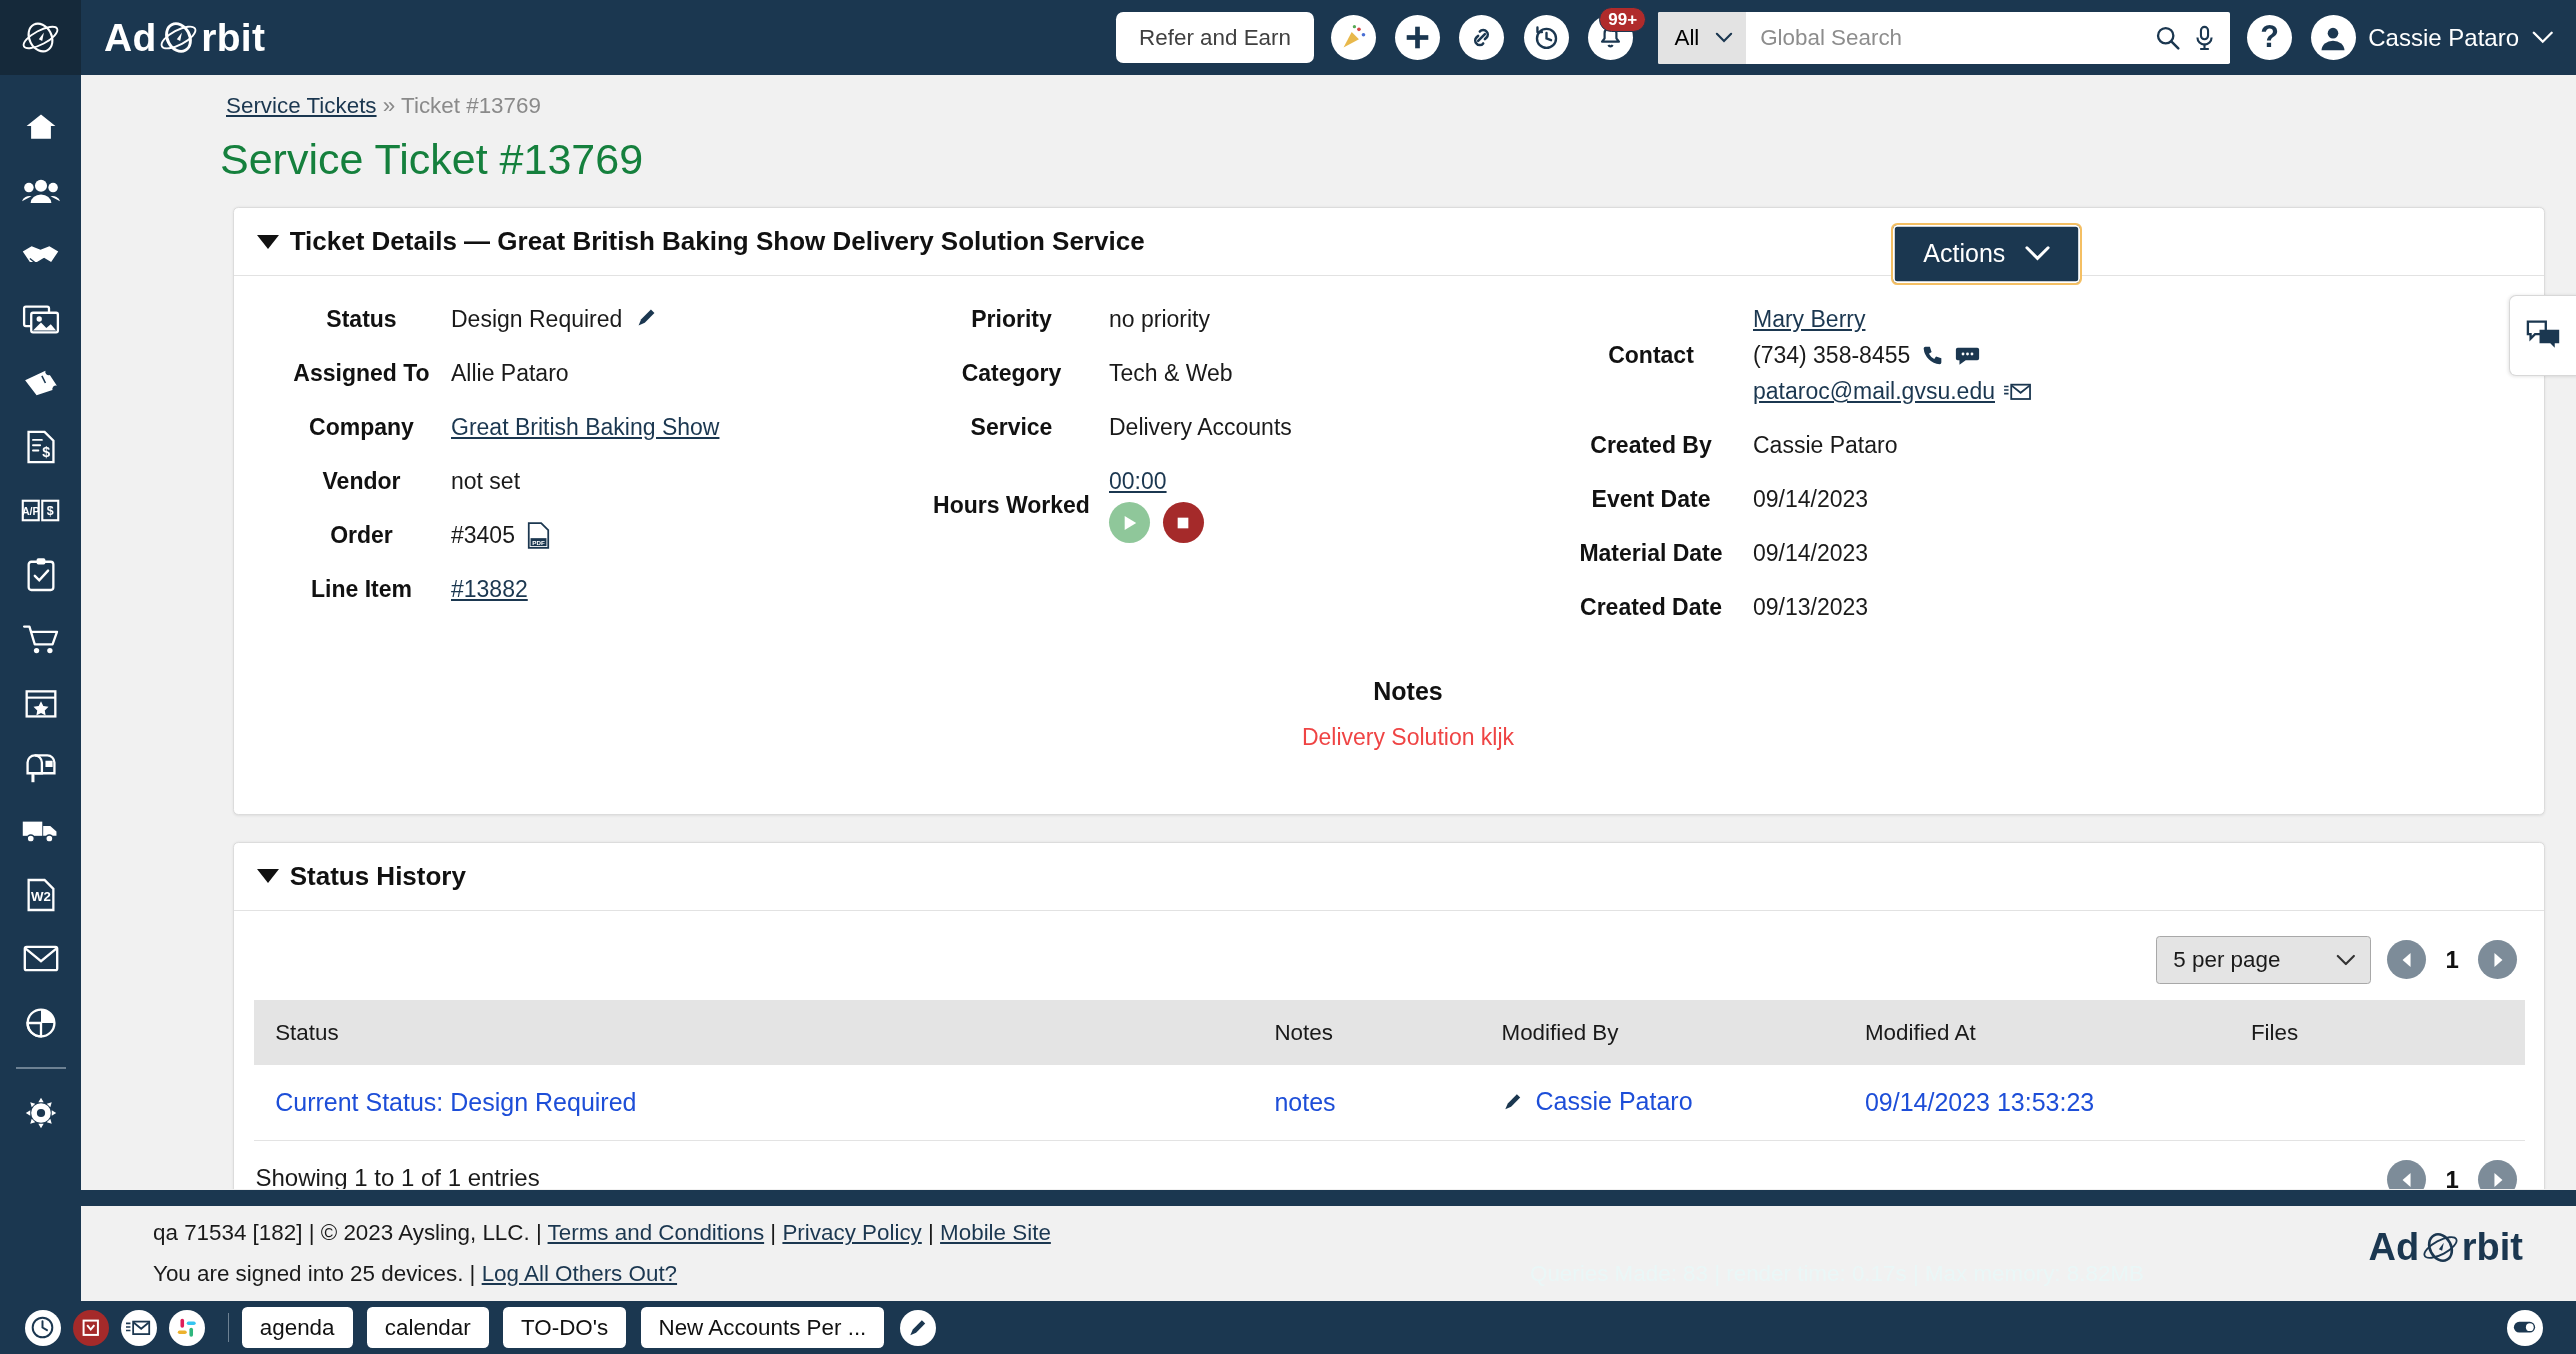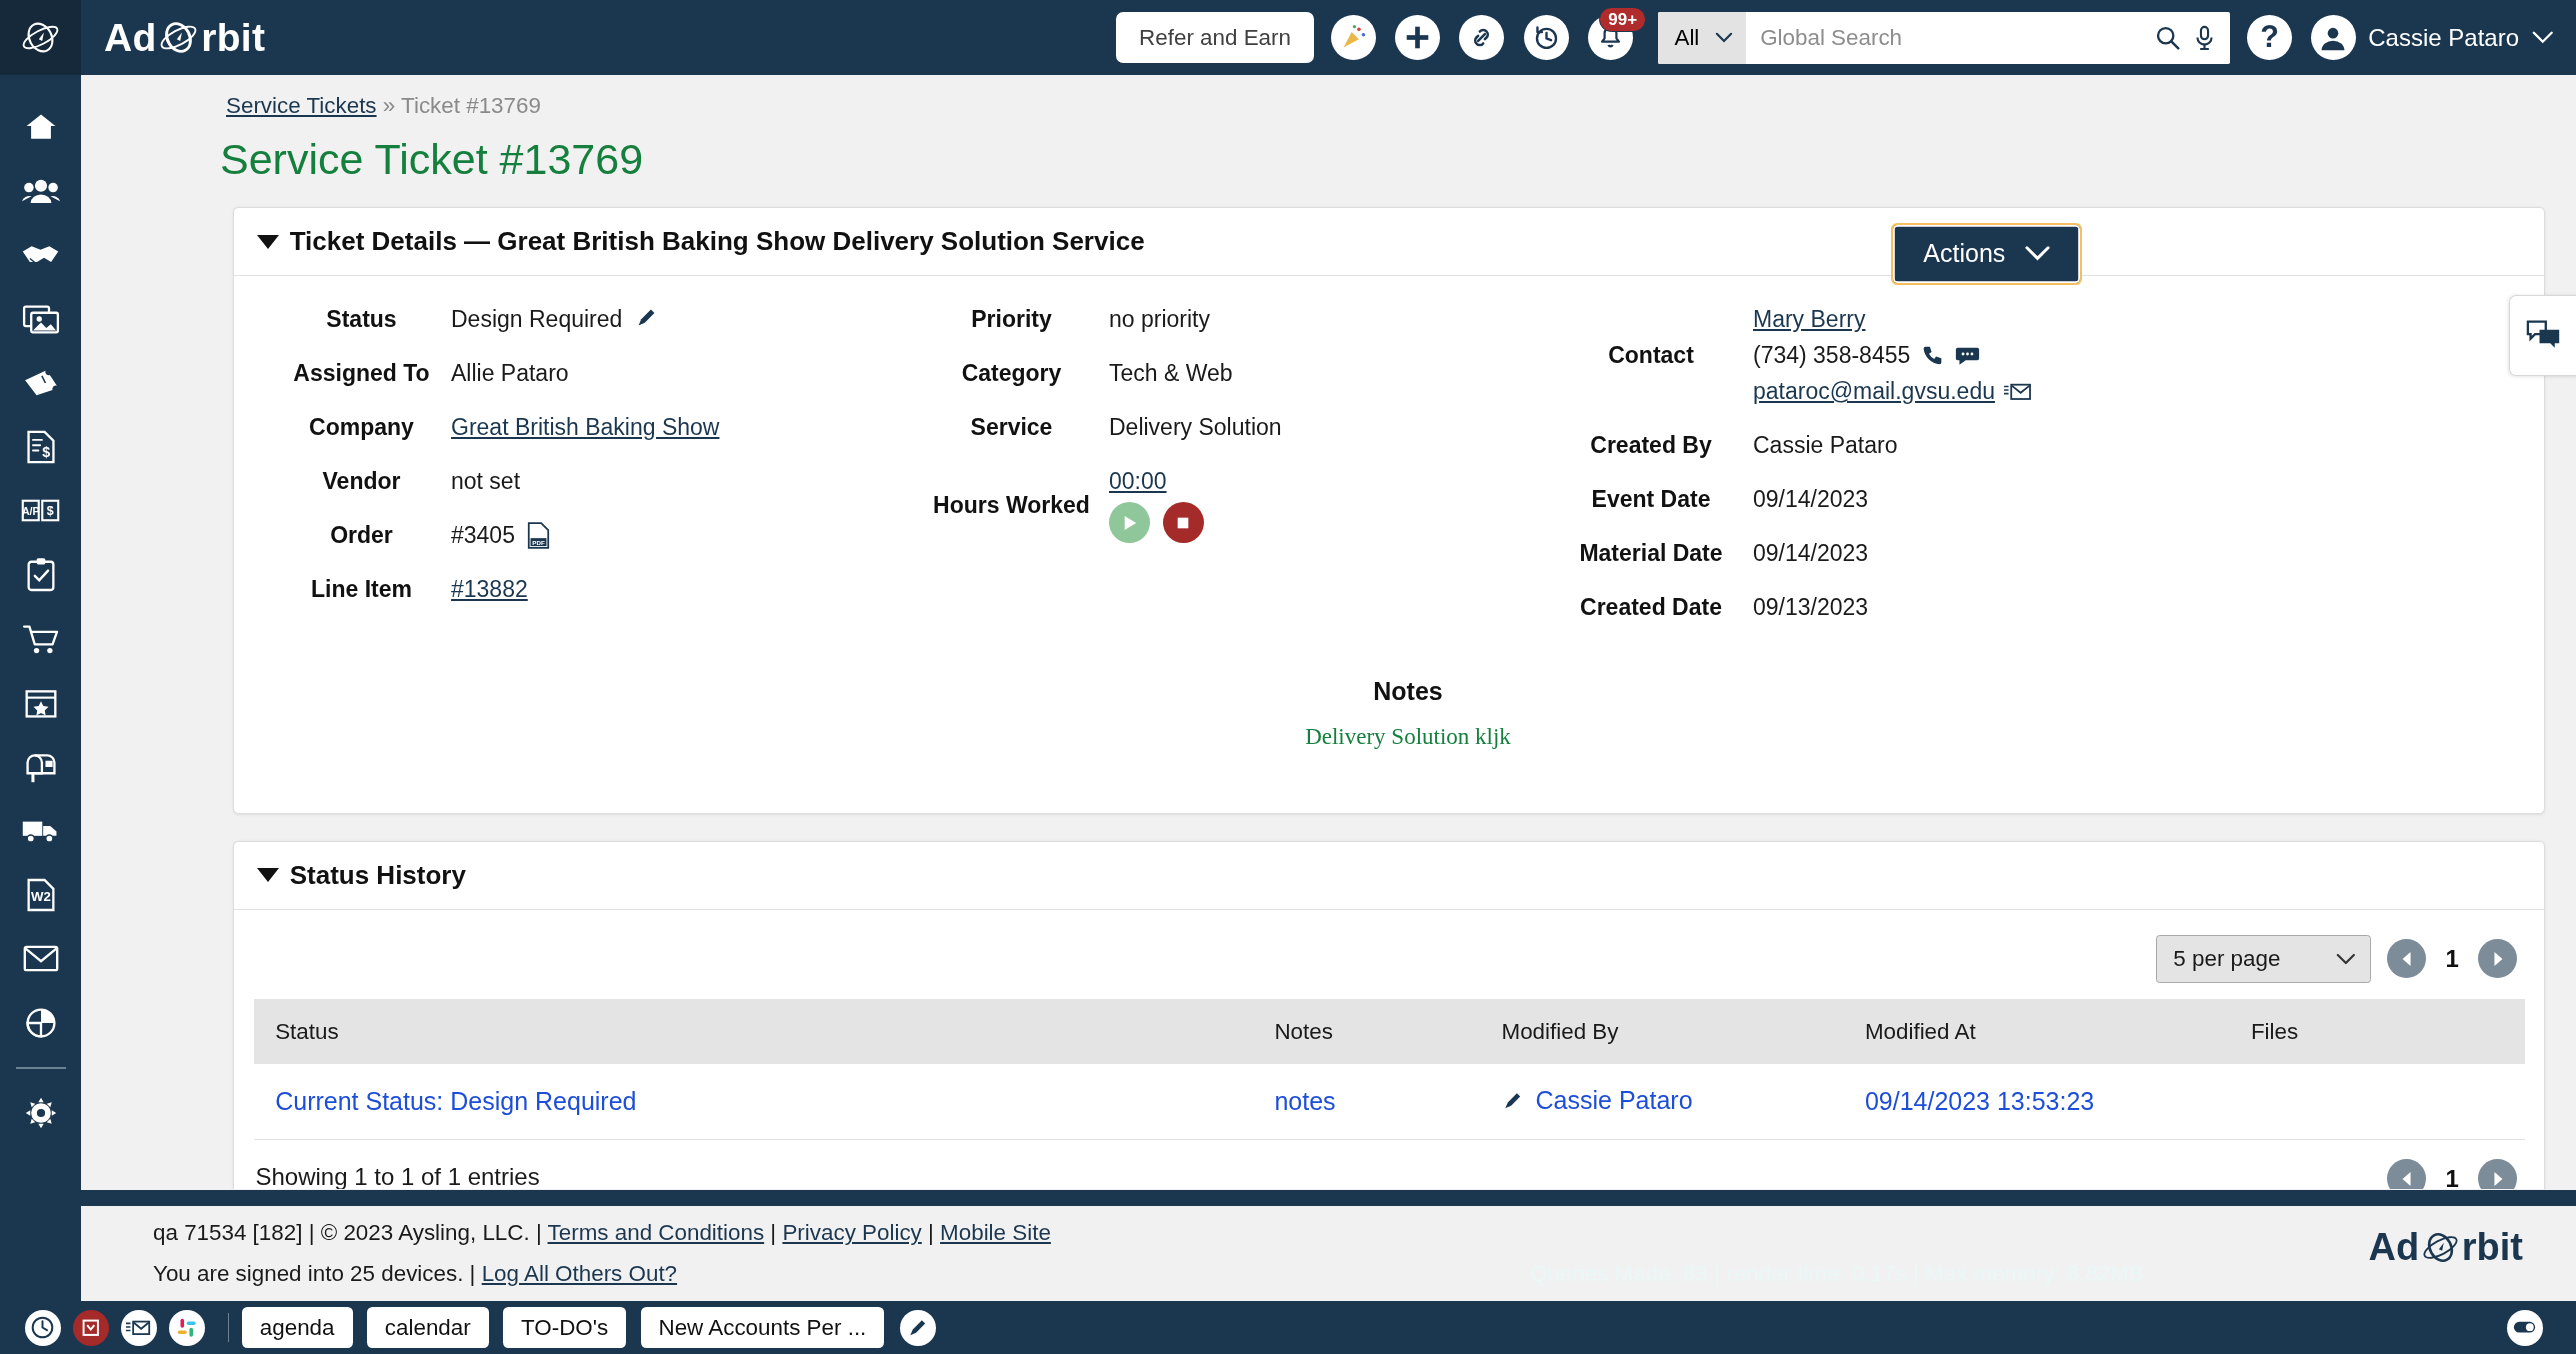--- a/index.html
+++ b/index.html
@@ -119,21 +119,21 @@
   .val a, .link { color: #1b3750; text-decoration: underline; cursor: pointer; }
   .mid-lbl { align-self: center; }
 
   .hours-val { flex-direction: column; align-items: flex-start; gap: 7.2px; }
   .timer-row { display: flex; gap: 12.5px; align-items: center; }
   .tbtn { width: 41px; height: 41px; border-radius: 50%; display: flex; align-items: center; justify-content: center; cursor: pointer; }
   .tbtn.play { background: #8fc79a; }
   .tbtn.stop { background: #a52a2a; }
 
   .notes-head { font-size: 25px; font-weight: 700; color: #111; padding: 9px 0 0 38px; }
-  .notes-body { font-size: 23px; color: #15803d; padding: 18px 0 63px 38px; font-family: Liberation Serif, serif; }
+  .notes-body { font-size: 23px; color: #ef4444; padding: 18px 0 63px 38px; }
 
   
   .sh-toolbar { display: flex; justify-content: flex-end; align-items: center; gap: 16px; padding: 25px 27px 16px 27px; }
   .pp-select {
     -webkit-appearance: none; appearance: none;
     background: #e4e4e4; border: 0.9px solid #a8a8a8; border-radius: 3.6px;
     font-size: 22.4px; padding: 10.7px 50px 10.7px 16px; width: 215px;
     font-family: "Liberation Sans", sans-serif; color: #1a1a1a; cursor: pointer;
   }
   .pp-wrap { position: relative; display: inline-flex; }
@@ -486,21 +486,21 @@
         </div>
 
         <div class="col col-b">
           <div class="lbl">Priority</div>
           <div class="val">no priority</div>
 
           <div class="lbl">Category</div>
           <div class="val">Tech &amp; Web</div>
 
           <div class="lbl">Service</div>
-          <div class="val">Delivery Solution</div>
+          <div class="val">Delivery Accounts</div>
 
           <div class="lbl mid-lbl">Hours Worked</div>
           <div class="val hours-val">
             <a class="link">00:00</a>
             <div class="timer-row">
               <span class="tbtn play">
                 <svg width="16" height="18" viewBox="0 0 18 20">
                     <path d="M3 2 L16 10 L3 18 Z" fill="#fff"></path>
                   </svg>
               </span>

